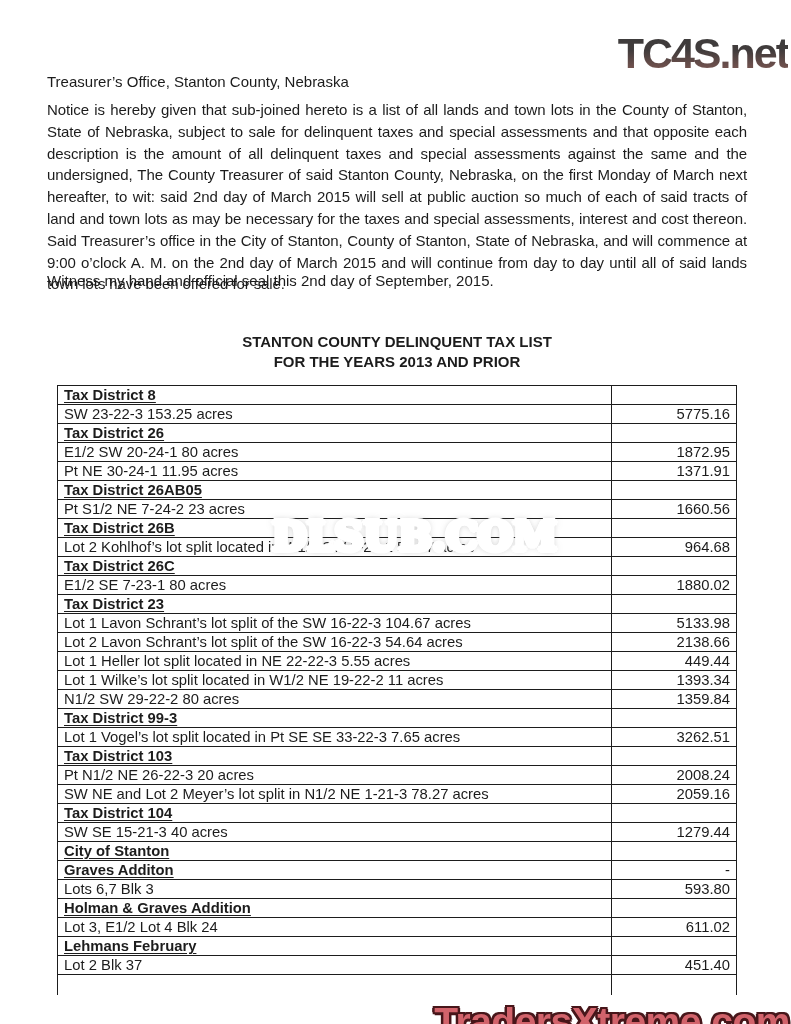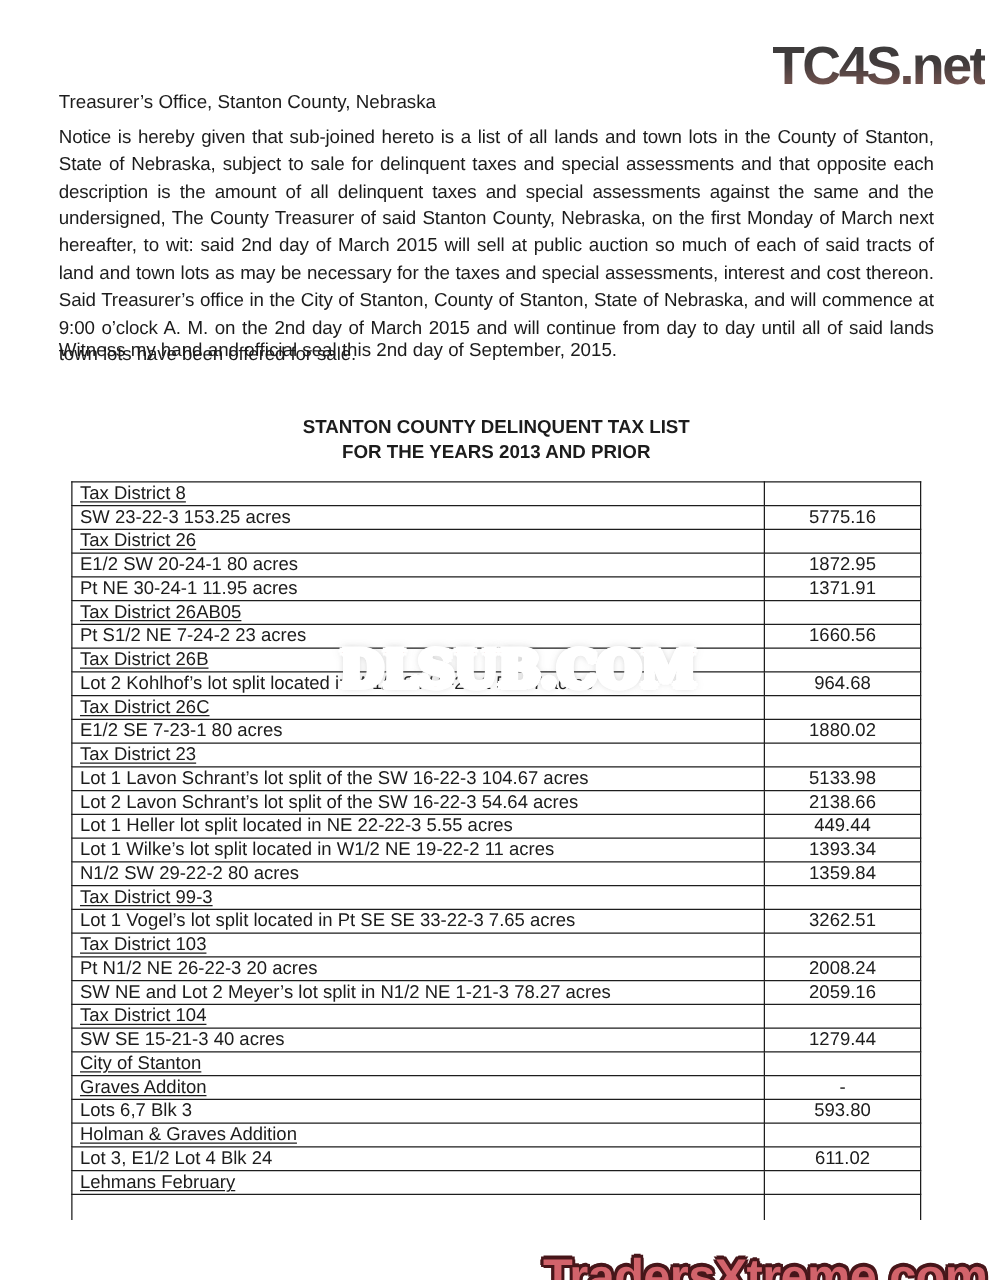--- a/index.html
+++ b/index.html
@@ -42,23 +42,23 @@
     border-collapse:collapse;table-layout:fixed;
   }
   .tax-table td{
     border:1.5px solid var(--border-black,#1d1d1d);
     height:18px;line-height:18px;
     font-size:14.8px;
     padding:0 6px;
     overflow:hidden;white-space:nowrap;
     vertical-align:middle;
   }
-  .tax-table td.amount{width:112px;text-align:center;}
+  .tax-table td.amount{width:112px;text-align:right;}
   .tax-table tr.district td:first-child span{
-    text-decoration:underline;text-underline-offset:2px;
+    text-decoration:underline;text-underline-offset:2px;font-weight:bold;
   }
   .tax-table tr.partial td{border-bottom:none;height:20px;}
   
   .wm-center{
     position:absolute;left:245px;top:484px;width:312px;
     text-align:right;
     font-family:"DejaVu Serif", serif;font-weight:700;
     font-size:40px;line-height:48px;letter-spacing:0px;
     background:linear-gradient(180deg,#ea4a42 0%,#d62b2a 42%,#ab1317 55%,#c41f22 100%);
     -webkit-background-clip:text;background-clip:text;
@@ -215,20 +215,24 @@
           <td class="amount"></td>
         </tr>
         <tr class="item">
           <td><span>Lot 3, E1/2 Lot 4 Blk 24</span></td>
           <td class="amount">611.02</td>
         </tr>
         <tr class="district">
           <td><span>Lehmans February</span></td>
           <td class="amount"></td>
         </tr>
+        <tr class="item">
+          <td><span>Lot 2 Blk 37</span></td>
+          <td class="amount">451.40</td>
+        </tr>
         <tr class="partial">
           <td></td>
           <td class="amount"></td>
         </tr>
       </tbody>
   </table>
 
   <div class="wm-center">DLSUB.COM</div>
 
   <div class="wm-bottom">TradersXtreme.com</div>

